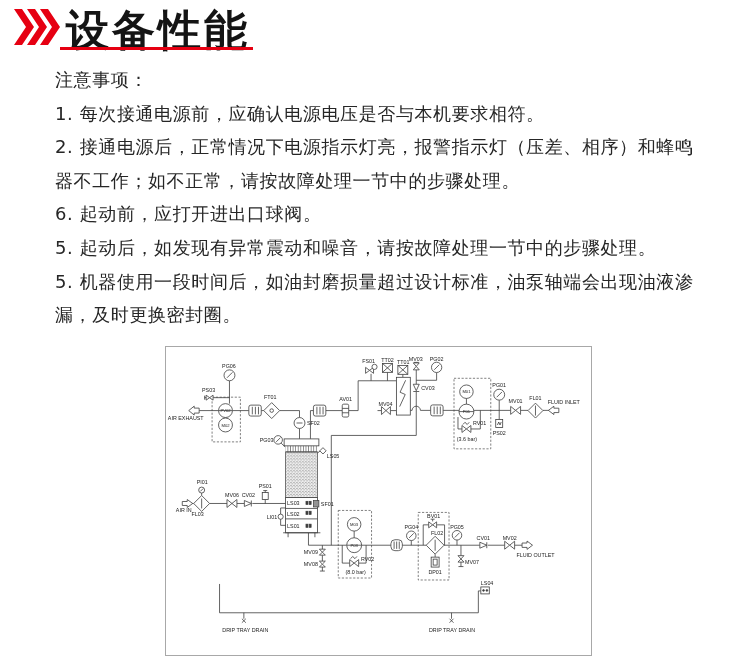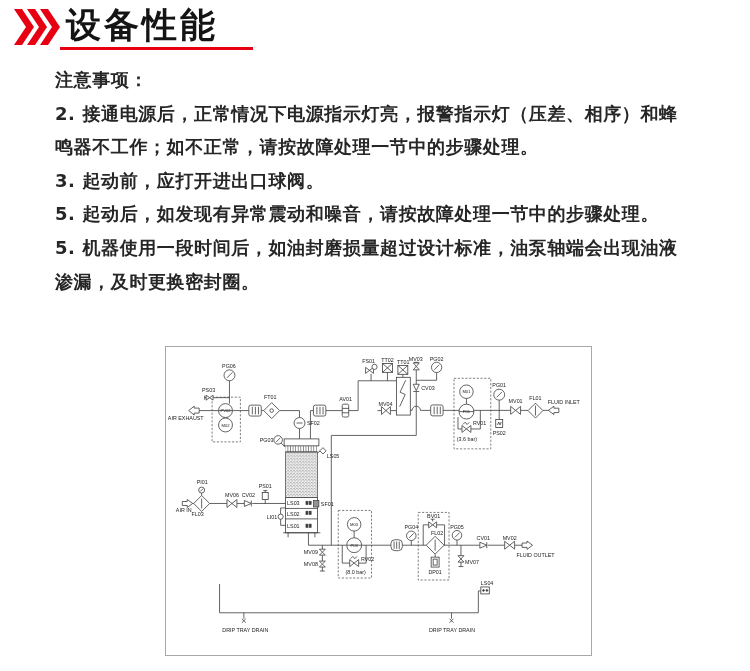--- a/index.html
+++ b/index.html
@@ -1,26 +1,26 @@
 <!DOCTYPE html>
 <html><head>
 <meta charset="utf-8">
 <style>
   html,body{margin:0;padding:0;background:#fff;}
   .page{position:relative;width:750px;height:671px;background:#ffffff;overflow:hidden;
         border-right:1px solid #e3e3e3;border-bottom:1px solid #e3e3e3;
         font-family:"DejaVu Sans","Liberation Sans",sans-serif;}
   
   .chev{position:absolute;left:14px;top:9px;}
-  .title{position:absolute;left:66px;top:2px;margin:0;font-size:35px;font-weight:bold;
+  .title{position:absolute;left:66px;top:2px;margin:0;font-size:43px;font-weight:bold;
          letter-spacing:3px;color:#141414;}
   .rule{position:absolute;left:60px;top:47px;width:193px;height:2.5px;background:#e60012;}
   
   .notes{position:absolute;left:55px;top:63px;width:640px;font-size:18px;letter-spacing:0.6px;
-         line-height:33.6px;color:#262626;font-weight:bold;}
+         line-height:33.6px;color:#262626;}
   .notes p{margin:0;}
   
   .diagram{position:absolute;left:165px;top:346px;width:427px;height:310px;
            border:1px solid #a8a8a8;background:#fff;box-sizing:border-box;}
   .diagram svg{display:block;width:100%;height:100%;}
   .lb{font-family:"Liberation Sans","DejaVu Sans",sans-serif;font-size:5.4px;fill:#1d1d1d;}
   .lbc{font-family:"Liberation Sans","DejaVu Sans",sans-serif;font-size:4.2px;fill:#1d1d1d;text-anchor:middle;}
   .pipe{stroke:#3c3c3c;stroke-width:.8;fill:none;}
   .sym{stroke:#3c3c3c;stroke-width:.8;fill:#ffffff;}
   .symf{stroke:#3c3c3c;stroke-width:.7;fill:#3c3c3c;}
@@ -34,22 +34,23 @@
   <svg class="chev" width="46" height="36" viewBox="0 0 46 36">
     <polygon points="0,0 8,0 20,18 8,36 0,36 12,18" fill="#e60012"></polygon>
     <polygon points="13,0 21,0 33,18 21,36 13,36 25,18" fill="#e60012"></polygon>
     <polygon points="26,0 34,0 46,18 34,36 26,36 38,18" fill="#e60012"></polygon>
   </svg>
   <h1 class="title">设备性能</h1>
   <div class="rule"></div>
 
   <div class="notes">
     <p>注意事项：</p>
+    <p>1. 每次接通电源前，应确认电源电压是否与本机要求相符。</p>
     <p>2. 接通电源后，正常情况下电源指示灯亮，报警指示灯（压差、相序）和蜂鸣器不工作；如不正常，请按故障处理一节中的步骤处理。</p>
-    <p>3. 起动前，应打开进出口球阀。</p>
+    <p>6. 起动前，应打开进出口球阀。</p>
     <p>5. 起动后，如发现有异常震动和噪音，请按故障处理一节中的步骤处理。</p>
     <p>5. 机器使用一段时间后，如油封磨损量超过设计标准，油泵轴端会出现油液渗漏，及时更换密封圈。</p>
   </div>
 
   <div class="diagram">
   <svg viewBox="165 346 427 310">
     <defs>
       <pattern id="pcomb" width="2.6" height="6" patternUnits="userSpaceOnUse">
         <path d="M1.3,0 V6" stroke="#555" stroke-width=".7"></path>
       </pattern>

